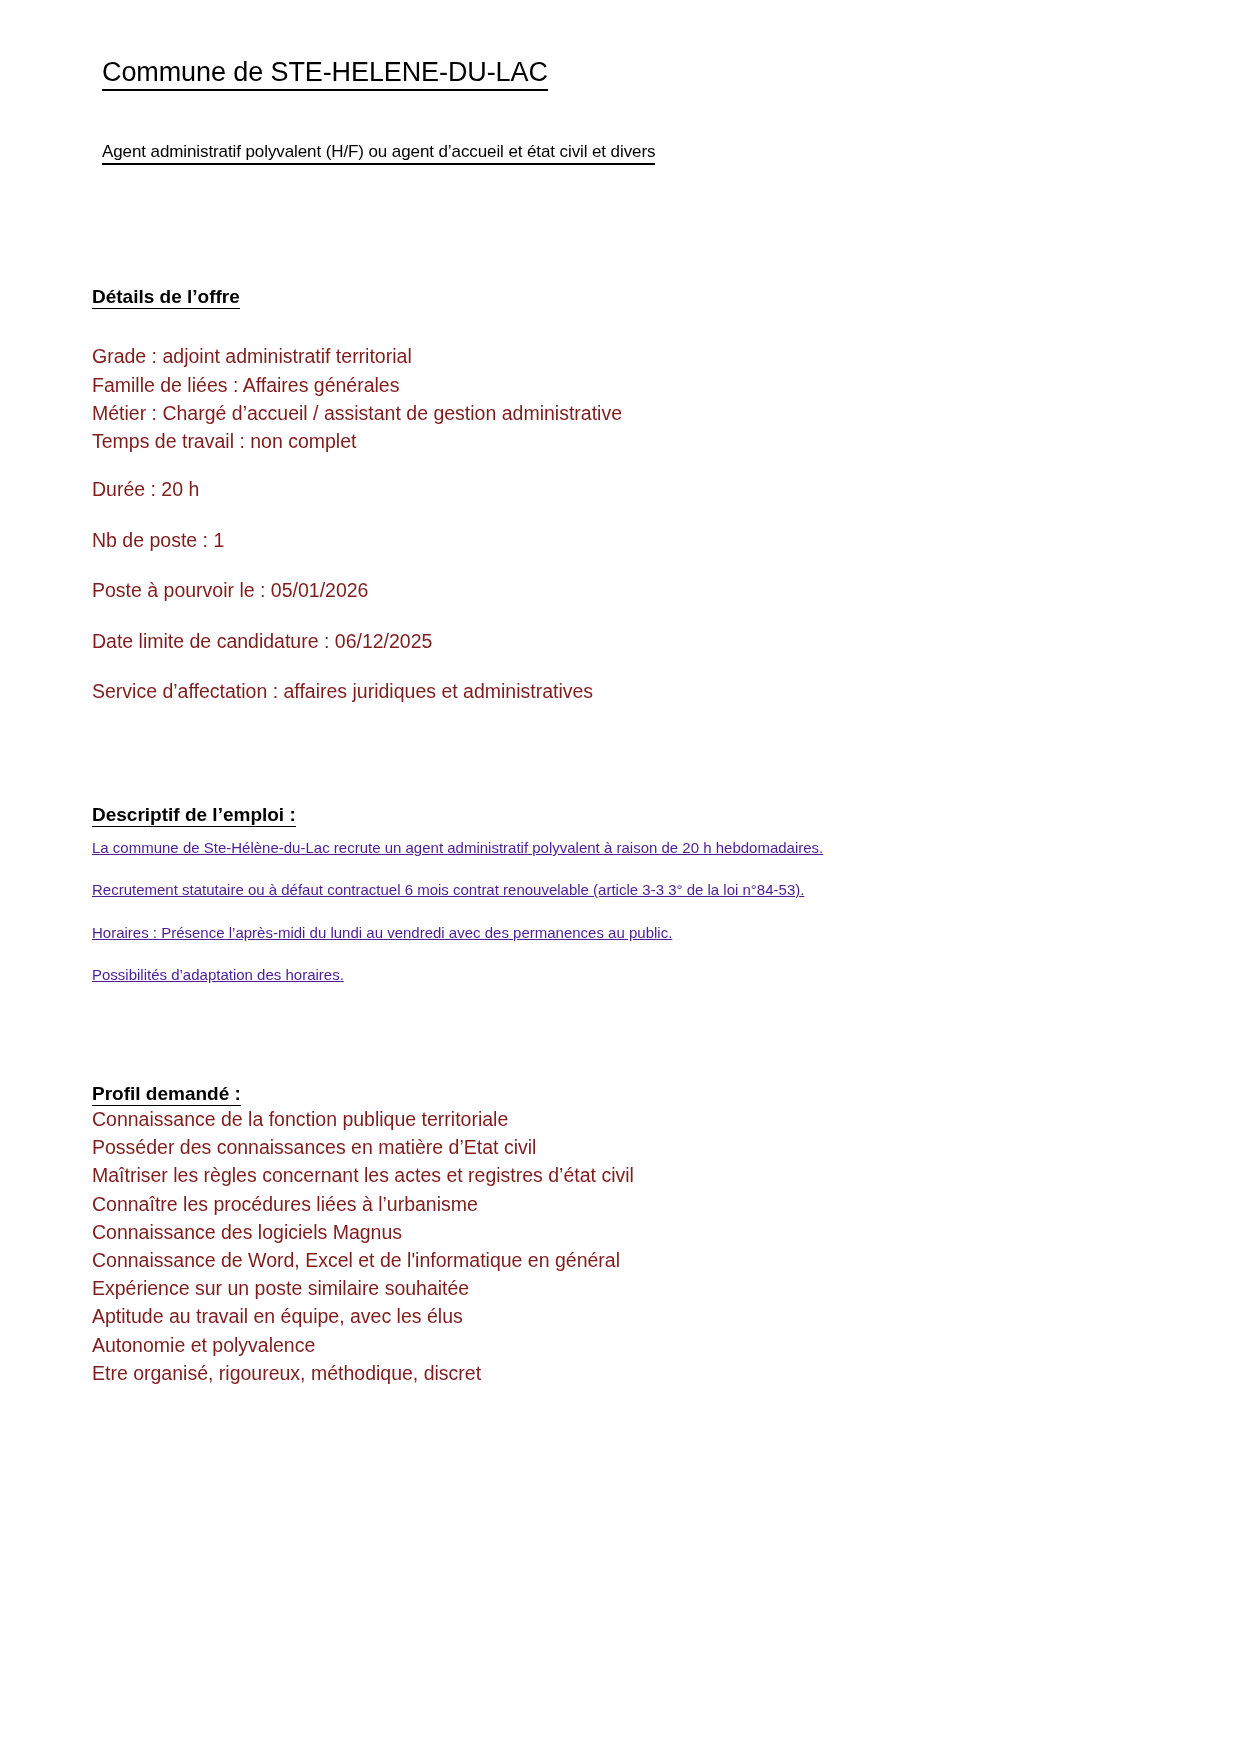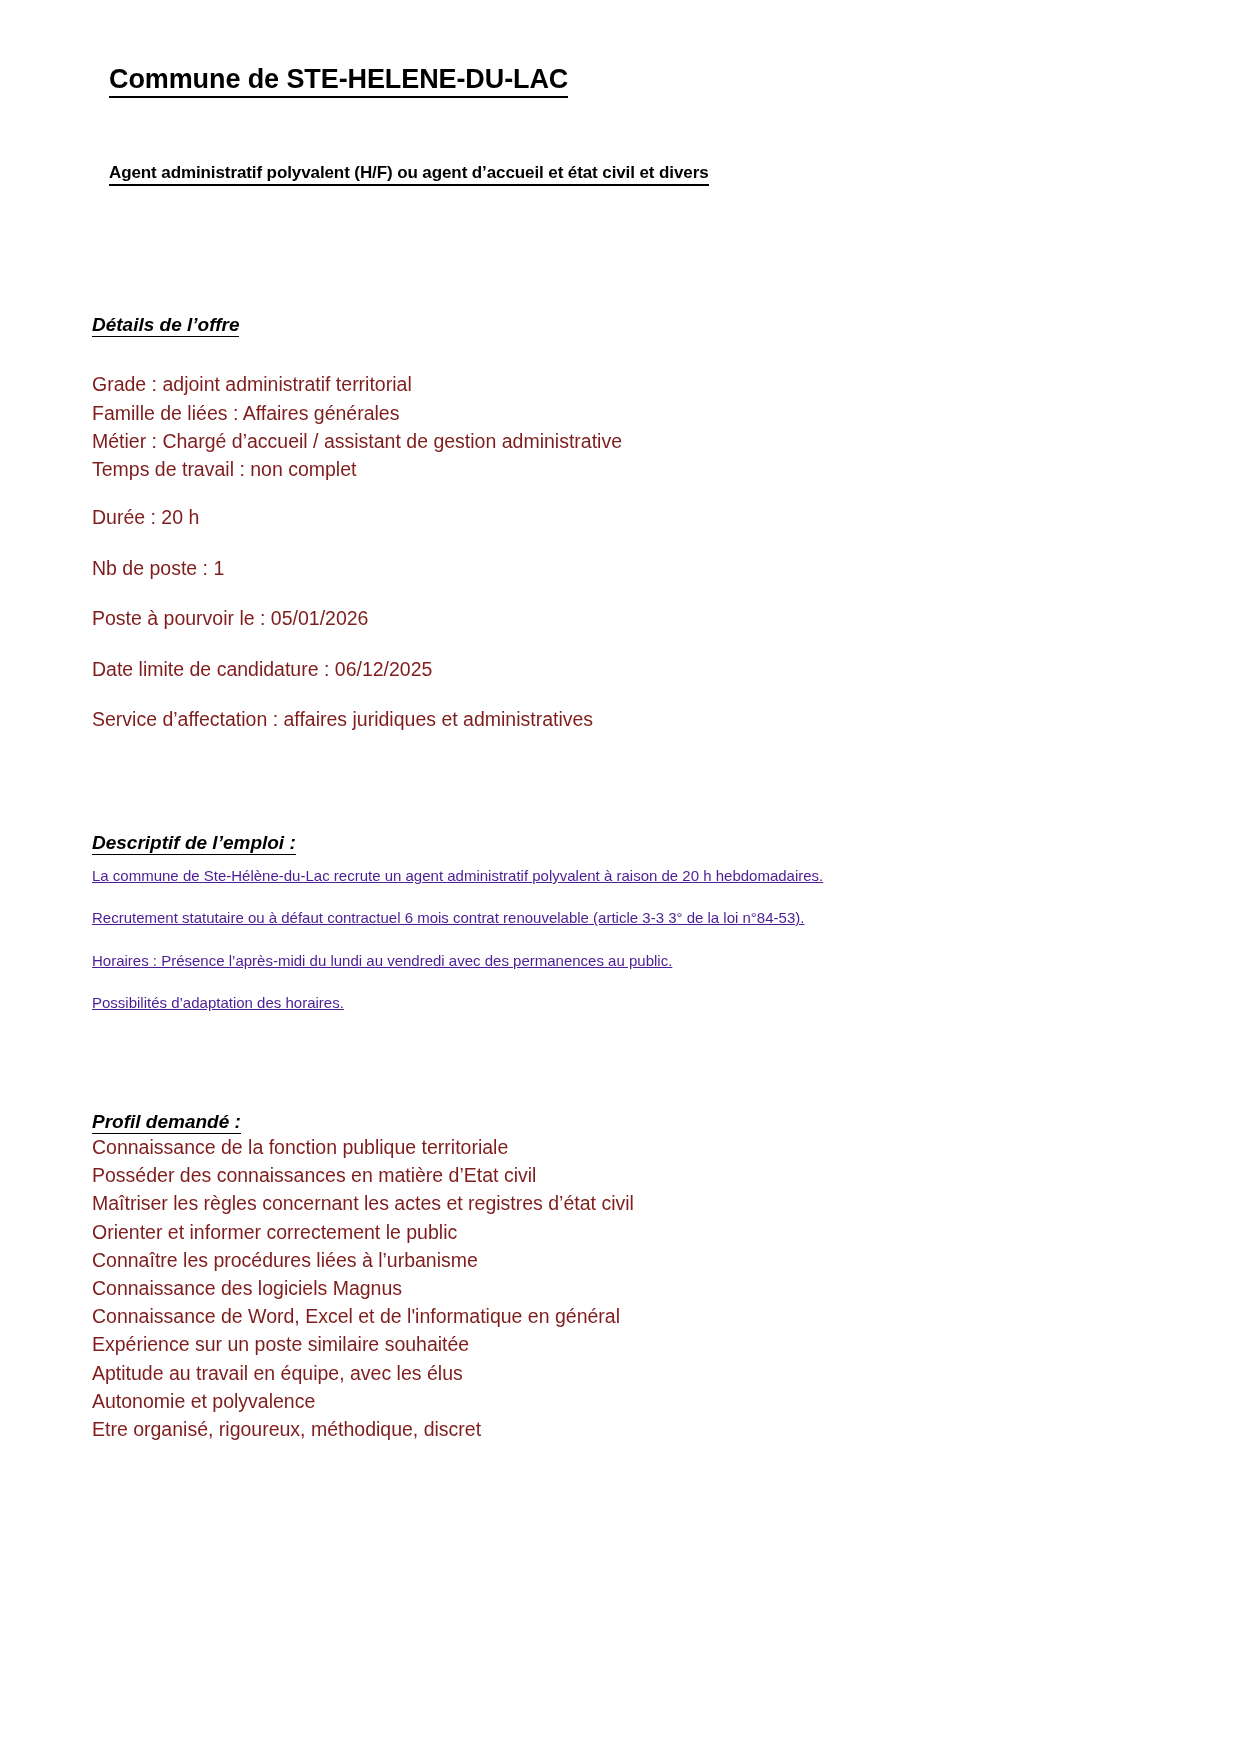--- a/index.html
+++ b/index.html
@@ -24,23 +24,23 @@
   .content {
     position: absolute;
     left: 92px;
     top: 44px;
     width: 1057px;
   }
 
   
   .doc-title,
   .doc-subtitle {
-    font-weight: bold;
+    font-weight: normal;
     color: #000000;
-    margin: 17px;
+    margin: 10px;
     letter-spacing: -0.1px;
   }
   .doc-title {
     font-size: 27px;
     line-height: 1.35;
     padding-bottom: 1px;
   }
   .doc-title .u,
   .doc-subtitle .u {
     border-bottom: 2px solid #000;
@@ -59,21 +59,20 @@
   
   .section-head {
     font-size: 19px;
     font-weight: bold;
     color: #000;
     margin: 0;
   }
   .section-head .u {
     border-bottom: 1.8px solid #000;
     padding-bottom: 1px;
-    font-style: italic;
   }
 
   
   .line {
     font-size: 19.5px;
     line-height: 1.62;
     color: #7f1d1d;
     margin: 0;
   }
   .para {
@@ -151,21 +150,20 @@
     <div class="gap-xxl"></div>
 
     <div class="section-head">
       <span class="u">Profil demandé :</span>
     </div>
 
     <div class="tight-list">
       <p class="line">Connaissance de la fonction publique territoriale</p>
       <p class="line">Posséder des connaissances en matière d’Etat civil</p>
       <p class="line">Maîtriser les règles concernant les actes et registres d’état civil</p>
-      <p class="line">Orienter et informer correctement le public</p>
       <p class="line">Connaître les procédures liées à l’urbanisme</p>
       <p class="line">Connaissance des logiciels Magnus</p>
       <p class="line">Connaissance de Word, Excel et de l'informatique en général</p>
       <p class="line">Expérience sur un poste similaire souhaitée</p>
       <p class="line">Aptitude au travail en équipe, avec les élus</p>
       <p class="line">Autonomie et polyvalence</p>
       <p class="line">Etre organisé, rigoureux, méthodique, discret</p>
     </div>
 
   </div>

